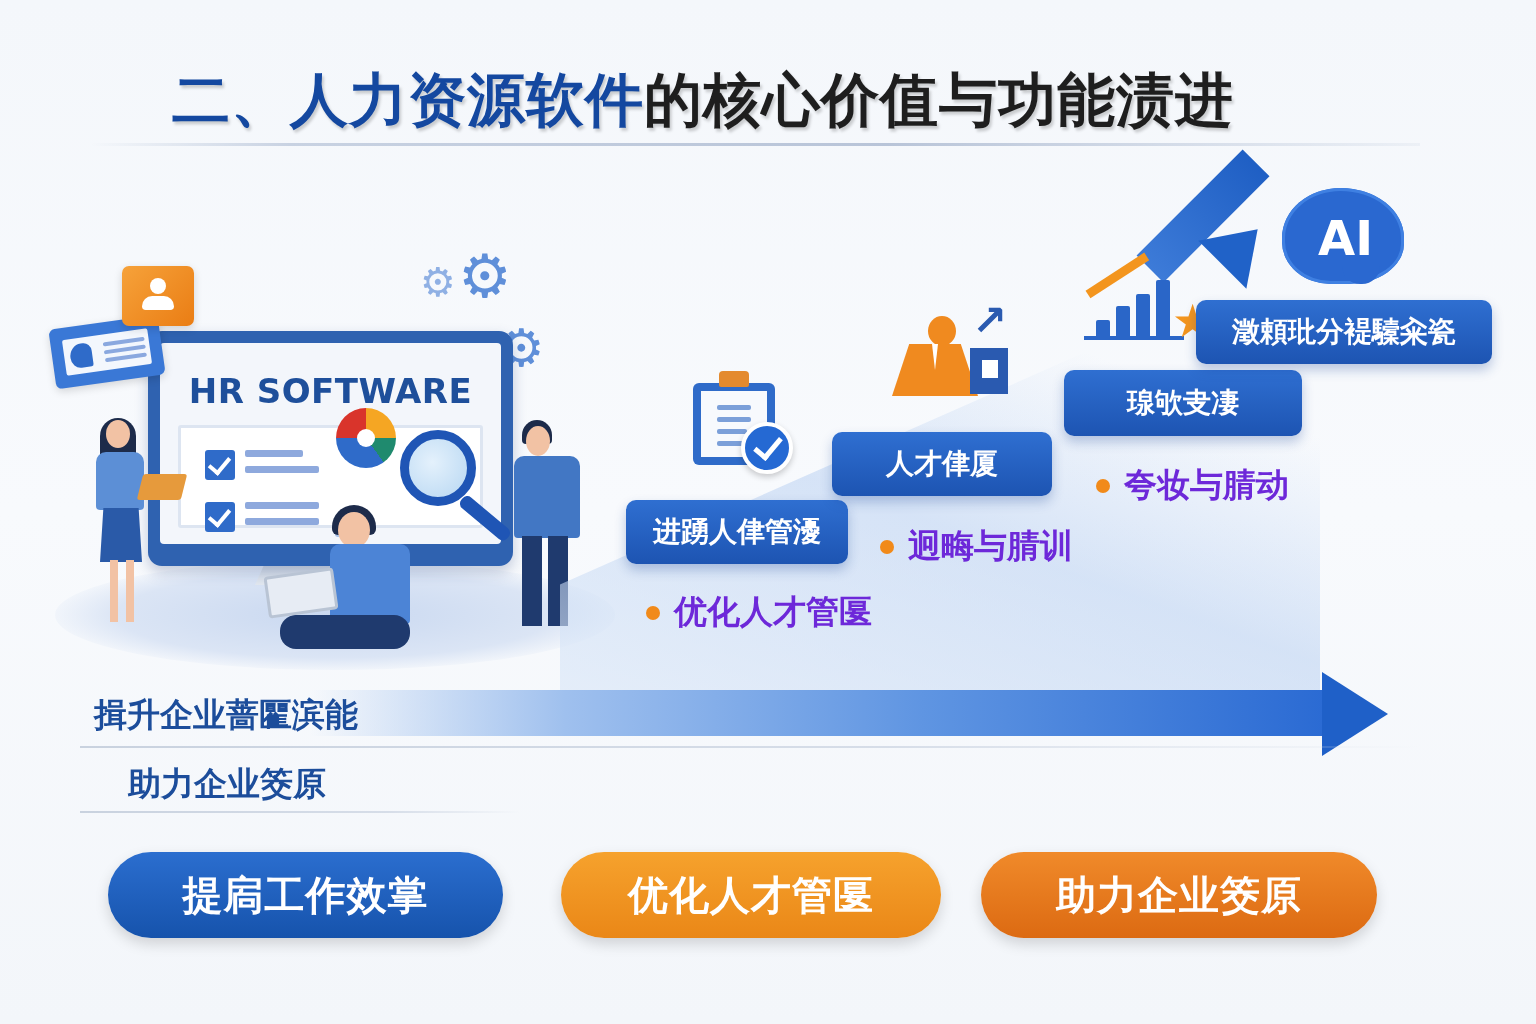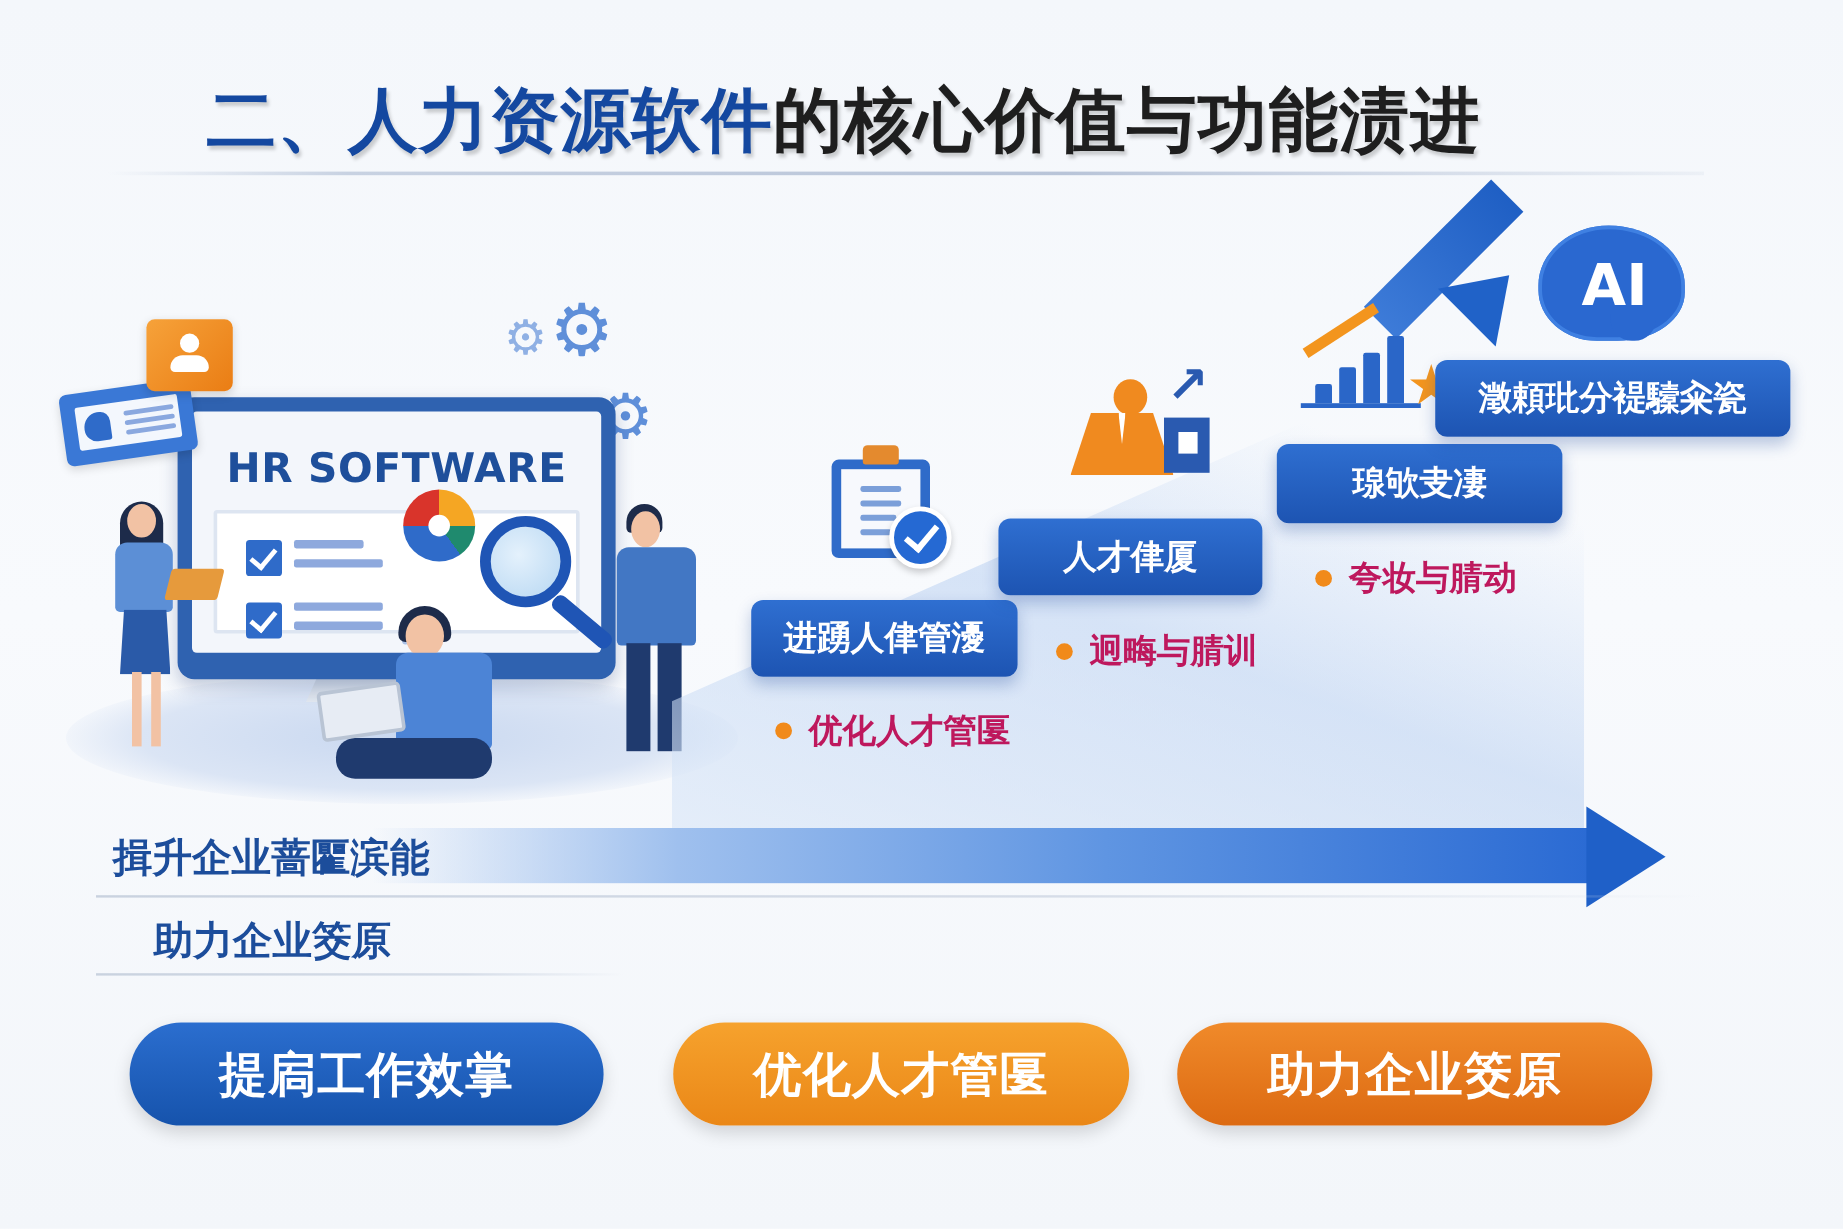--- a/index.html
+++ b/index.html
@@ -120,21 +120,21 @@
 
   
   .step {
     position: absolute; color: #fff; font-weight: bold; font-size: 28px;
     background: linear-gradient(180deg, #2f6fd1 0%, #1d54b2 100%);
     border-radius: 10px; display: flex; align-items: center; justify-content: center;
     box-shadow: 0 6px 12px rgba(25,70,150,0.28);
     white-space: nowrap;
   }
   .bullet {
-    position: absolute; font-size: 28px; color: #be185d; font-weight: bold; white-space: nowrap;
+    position: absolute; font-size: 33px; color: #6d28d9; font-weight: bold; white-space: nowrap;
     display: flex; align-items: center; justify-content: center;
   }
   .bullet .dot { width: 14px; height: 14px; border-radius: 50%; background: #f18a1a; margin-right: 14px; display: inline-block; }
 
   
   .clipboard {
     position: absolute; left: 693px; top: 383px; width: 82px; height: 82px; background: #2f6bc9; border-radius: 6px;
   }
   .clipboard .paper { position: absolute; left: 8px; top: 8px; right: 8px; bottom: 8px; background: #f7f9fd; }
   .clipboard .clip { position: absolute; left: 26px; top: -12px; width: 30px; height: 16px; background: #e48a2e; border-radius: 4px 4px 2px 2px; }

